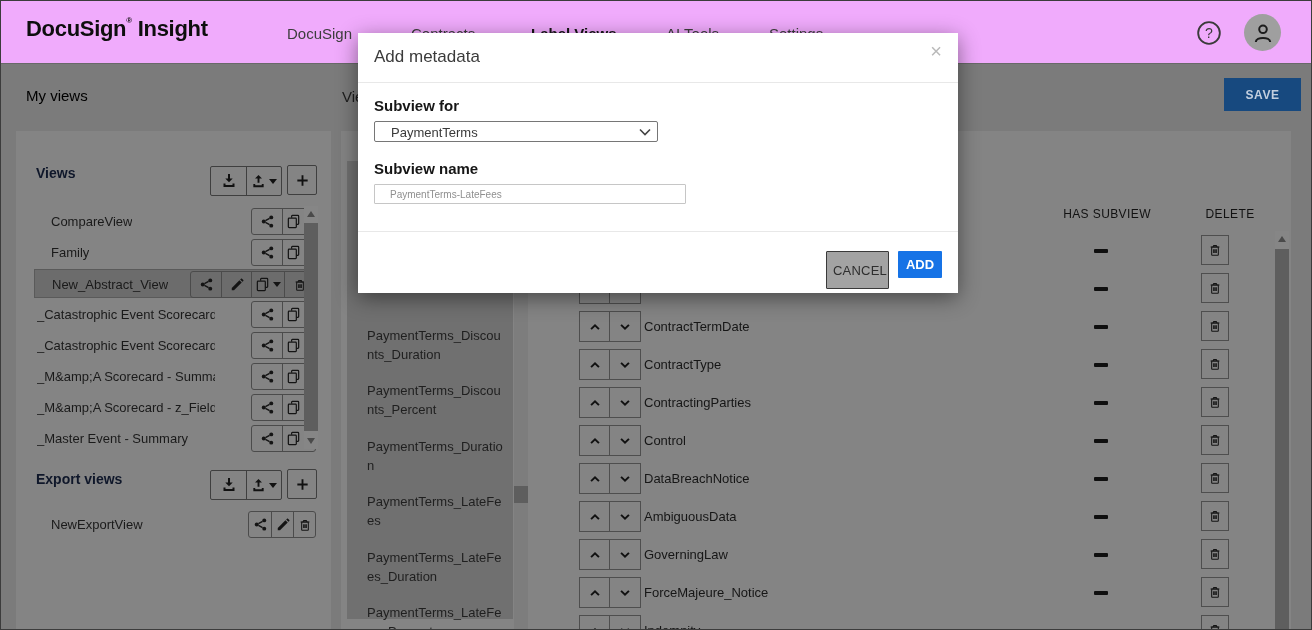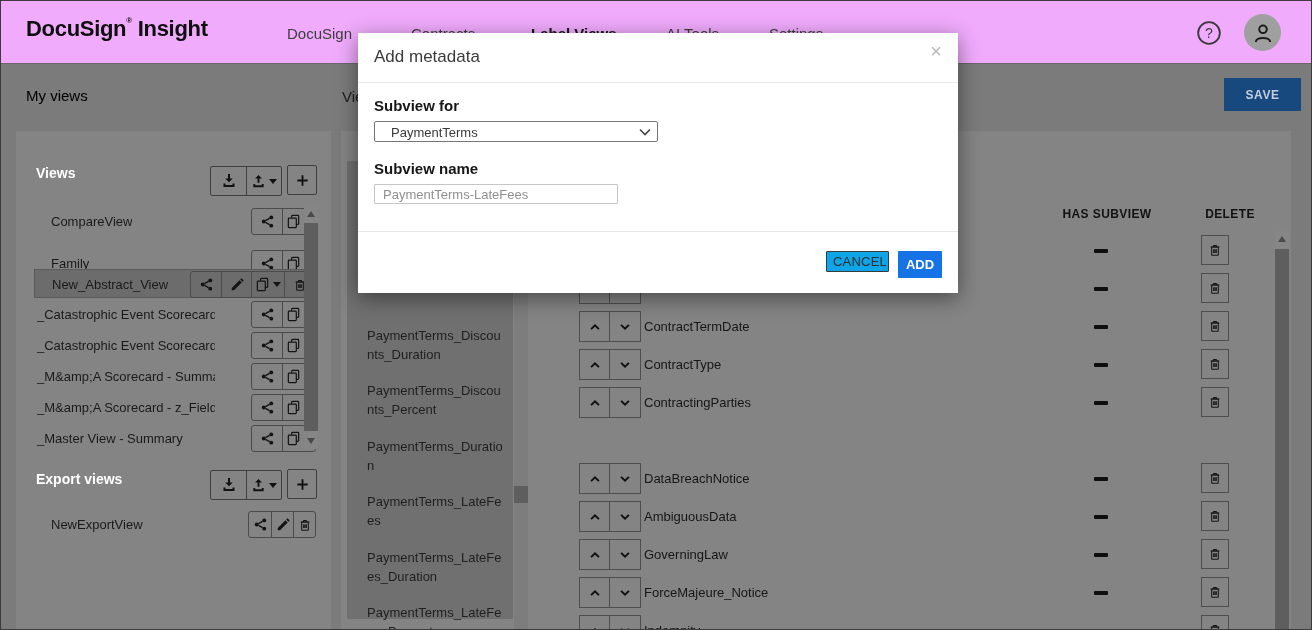--- a/index.html
+++ b/index.html
@@ -20,21 +20,21 @@
   
   .page-title{position:absolute;left:25px;top:86px;font-size:15px;color:#000000;}
   .center-frag{position:absolute;left:341px;top:87px;font-size:15px;color:#1d1d1d;}
   .save-btn{position:absolute;left:1223px;top:77px;width:77px;height:33px;background:#17497f;
     color:#c3cfdf;font-size:12px;font-weight:700;border:none;border-radius:0;
     letter-spacing:0.6px;cursor:pointer;font-family:inherit;}
   
   .panel{position:absolute;background:#848484;}
   .left-panel{left:15px;top:130px;width:315px;height:500px;}
   .center-panel{left:340px;top:130px;width:950px;height:500px;}
-  .sec-title{position:absolute;font-size:14px;font-weight:700;color:#ffffff;}
+  .sec-title{position:absolute;font-size:14px;font-weight:700;color:#0f172a;}
   
   .tool-group{position:absolute;display:flex;border:1px solid #3f3f3f;border-radius:2px;height:28px;}
   .tool-btn{width:35px;height:28px;display:flex;align-items:center;justify-content:center;
     color:#111;cursor:pointer;box-sizing:border-box;}
   .tool-btn + .tool-btn{border-left:1px solid #3f3f3f;}
   .plus-btn{position:absolute;width:30px;height:30px;border:1px solid #3f3f3f;border-radius:2px;
     display:flex;align-items:center;justify-content:center;color:#111;cursor:pointer;box-sizing:border-box;}
   
   .view-row{position:absolute;left:18px;width:284px;height:29px;}
   .view-row.sel{background:#6c6c6c;border:1px solid #5a5a5a;box-sizing:border-box;}
@@ -54,21 +54,21 @@
   .sb .arr{position:absolute;left:0;width:100%;height:16px;display:flex;align-items:center;justify-content:center;}
   .tri-up{width:0;height:0;border-left:4px solid transparent;border-right:4px solid transparent;
     border-bottom:6px solid #4a4a4a;}
   .tri-down{width:0;height:0;border-left:4px solid transparent;border-right:4px solid transparent;
     border-top:6px solid #4a4a4a;}
   
   .dark-list{position:absolute;left:6px;top:30px;width:166px;height:458px;background:#707070;}
   .dl-item{position:absolute;left:20px;width:140px;font-size:13px;line-height:18.5px;
     color:#1f1f1f;word-break:break-all;cursor:pointer;}
   
-  .col-h{position:absolute;top:76px;font-size:12px;font-weight:700;color:#121212;
+  .col-h{position:absolute;top:76px;font-size:12px;font-weight:400;color:#121212;
     letter-spacing:0.4px;text-align:center;}
   .t-row{position:absolute;left:0;width:950px;height:31px;}
   .updown{position:absolute;left:238px;top:0;display:flex;}
   .ud-btn{width:31px;height:31px;border:1px solid #4e4e4e;background:transparent;display:flex;
     align-items:center;justify-content:center;color:#111;cursor:pointer;box-sizing:border-box;padding:0;}
   .ud-btn + .ud-btn{border-left:none;}
   .tlabel{position:absolute;left:303px;top:0;line-height:31px;font-size:13px;color:#161616;white-space:nowrap;}
   .dash{position:absolute;left:753px;top:14px;width:14px;height:4px;background:#0f0f0f;border-radius:1px;}
   .trash-btn{position:absolute;left:860px;top:0;width:28px;height:30px;border:1px solid #4e4e4e;
     background:transparent;display:flex;align-items:center;justify-content:center;color:#141414;
@@ -79,24 +79,24 @@
   .m-title{position:absolute;left:16px;top:14px;font-size:17px;color:#3b3b3b;}
   .m-close{position:absolute;right:16px;top:8px;font-size:20px;color:#b9b9b9;cursor:pointer;line-height:20px;}
   .m-div1{position:absolute;left:0;top:49px;width:100%;height:1px;background:#e8e8e8;}
   .m-div2{position:absolute;left:0;top:198px;width:100%;height:1px;background:#e8e8e8;}
   .m-label1{position:absolute;left:16px;top:64px;font-size:15px;font-weight:700;color:#161616;}
   .m-select{position:absolute;left:16px;top:88px;width:284px;height:21px;border:1px solid #767676;
     border-radius:2px;box-sizing:border-box;background:#fff;cursor:pointer;}
   .m-select .val{position:absolute;left:16px;top:3px;font-size:13px;color:#3a3a3a;}
   .m-select .chev{position:absolute;right:6px;top:6px;color:#444;}
   .m-label2{position:absolute;left:16px;top:127px;font-size:15px;font-weight:700;color:#161616;}
-  .m-input{position:absolute;left:16px;top:151px;width:244px;height:20px;border:1px solid #c6c6c6;
-    border-radius:1px;box-sizing:border-box;font-size:13px;color:#8f8f8f;padding:0 8px;
+  .m-input{position:absolute;left:16px;top:151px;width:312px;height:20px;border:1px solid #c6c6c6;
+    border-radius:1px;box-sizing:border-box;font-size:10px;color:#8f8f8f;padding:0 15px;
     font-family:inherit;background:#fff;}
-  .m-cancel{position:absolute;left:468px;top:218px;width:63px;height:21px;background:#0ea5e9;
+  .m-cancel{position:absolute;left:468px;top:218px;width:63px;height:38px;background:#a3a3a3;
     border:1px solid #3a3a3a;border-radius:1px;font-size:13px;color:#2e2e2e;cursor:pointer;
     font-family:inherit;letter-spacing:0.2px;}
   .m-add{position:absolute;left:540px;top:218px;width:44px;height:27px;background:#1673e6;
     border:none;border-radius:1px;font-size:13px;font-weight:700;color:#fff;cursor:pointer;
     font-family:inherit;}
   svg{display:block;}
 </style>
 </head>
 <body>
 
@@ -171,21 +171,21 @@
           </span>
         <span class="ibtn">
             <svg viewBox="0 0 16 16" width="15" height="15" fill="none" stroke="currentColor" stroke-width="1.3">
               <path d="M6 4V2.3c0-.5.3-.8.8-.8h5.9c.5 0 .8.3.8.8v7.9c0 .5-.3.8-.8.8H11"></path>
               <rect x="2.5" y="4.5" width="8.5" height="10" rx="0.8"></rect>
             </svg>
             <span class="caret"></span>
           </span>
       </span>
     </div>
-    <div class="view-row" style="top:118px">
+    <div class="view-row" style="top:107px">
       <span class="vlabel">Family</span>
       <span class="igroup">
         <span class="ibtn">
             <svg viewBox="0 0 16 16" width="15" height="15" fill="currentColor">
               <circle cx="4" cy="8" r="2.1"></circle>
               <circle cx="12" cy="3.6" r="2.1"></circle>
               <circle cx="12" cy="12.4" r="2.1"></circle>
               <path d="M5.8 7l4.4-2.4M5.8 9l4.4 2.4" stroke="currentColor" stroke-width="1.5" fill="none"></path>
             </svg>
           </span>
@@ -305,21 +305,21 @@
         <span class="ibtn">
             <svg viewBox="0 0 16 16" width="15" height="15" fill="none" stroke="currentColor" stroke-width="1.3">
               <path d="M6 4V2.3c0-.5.3-.8.8-.8h5.9c.5 0 .8.3.8.8v7.9c0 .5-.3.8-.8.8H11"></path>
               <rect x="2.5" y="4.5" width="8.5" height="10" rx="0.8"></rect>
             </svg>
             <span class="caret"></span>
           </span>
       </span>
     </div>
     <div class="view-row flush" style="top:293px">
-      <span class="vlabel">_Master View - Summary</span>
+      <span class="vlabel">_Master Event - Summary</span>
       <span class="igroup">
         <span class="ibtn">
             <svg viewBox="0 0 16 16" width="15" height="15" fill="currentColor">
               <circle cx="4" cy="8" r="2.1"></circle>
               <circle cx="12" cy="3.6" r="2.1"></circle>
               <circle cx="12" cy="12.4" r="2.1"></circle>
               <path d="M5.8 7l4.4-2.4M5.8 9l4.4 2.4" stroke="currentColor" stroke-width="1.5" fill="none"></path>
             </svg>
           </span>
         <span class="ibtn">
@@ -515,20 +515,43 @@
               <path d="M3.5 10.5L8 6l4.5 4.5"></path>
             </svg>
           </button>
           <button class="ud-btn">
             <svg viewBox="0 0 16 16" width="14" height="14" fill="none" stroke="currentColor" stroke-width="2.2">
               <path d="M3.5 5.5L8 10l4.5-4.5"></path>
             </svg>
           </button>
         </span>
       <span class="tlabel">ContractingParties</span>
+      <span class="dash"></span>
+      <button class="trash-btn">
+          <svg viewBox="0 0 16 16" width="14" height="14" fill="none" stroke="currentColor" stroke-width="1.2">
+            <path d="M3 4.5h10M6.5 4.2V2.8h3v1.4"></path>
+            <rect x="4.2" y="4.5" width="7.6" height="9.5" rx="0.6"></rect>
+            <path d="M6.5 7v4.5M8 7v4.5M9.5 7v4.5"></path>
+          </svg>
+        </button>
+    </div>
+    <div class="t-row" style="top:294px">
+      <span class="updown">
+          <button class="ud-btn">
+            <svg viewBox="0 0 16 16" width="14" height="14" fill="none" stroke="currentColor" stroke-width="2.2">
+              <path d="M3.5 10.5L8 6l4.5 4.5"></path>
+            </svg>
+          </button>
+          <button class="ud-btn">
+            <svg viewBox="0 0 16 16" width="14" height="14" fill="none" stroke="currentColor" stroke-width="2.2">
+              <path d="M3.5 5.5L8 10l4.5-4.5"></path>
+            </svg>
+          </button>
+        </span>
+      <span class="tlabel">Control</span>
       <span class="dash"></span>
       <button class="trash-btn">
           <svg viewBox="0 0 16 16" width="14" height="14" fill="none" stroke="currentColor" stroke-width="1.2">
             <path d="M3 4.5h10M6.5 4.2V2.8h3v1.4"></path>
             <rect x="4.2" y="4.5" width="7.6" height="9.5" rx="0.6"></rect>
             <path d="M6.5 7v4.5M8 7v4.5M9.5 7v4.5"></path>
           </svg>
         </button>
     </div>
     <div class="t-row" style="top:332px">

